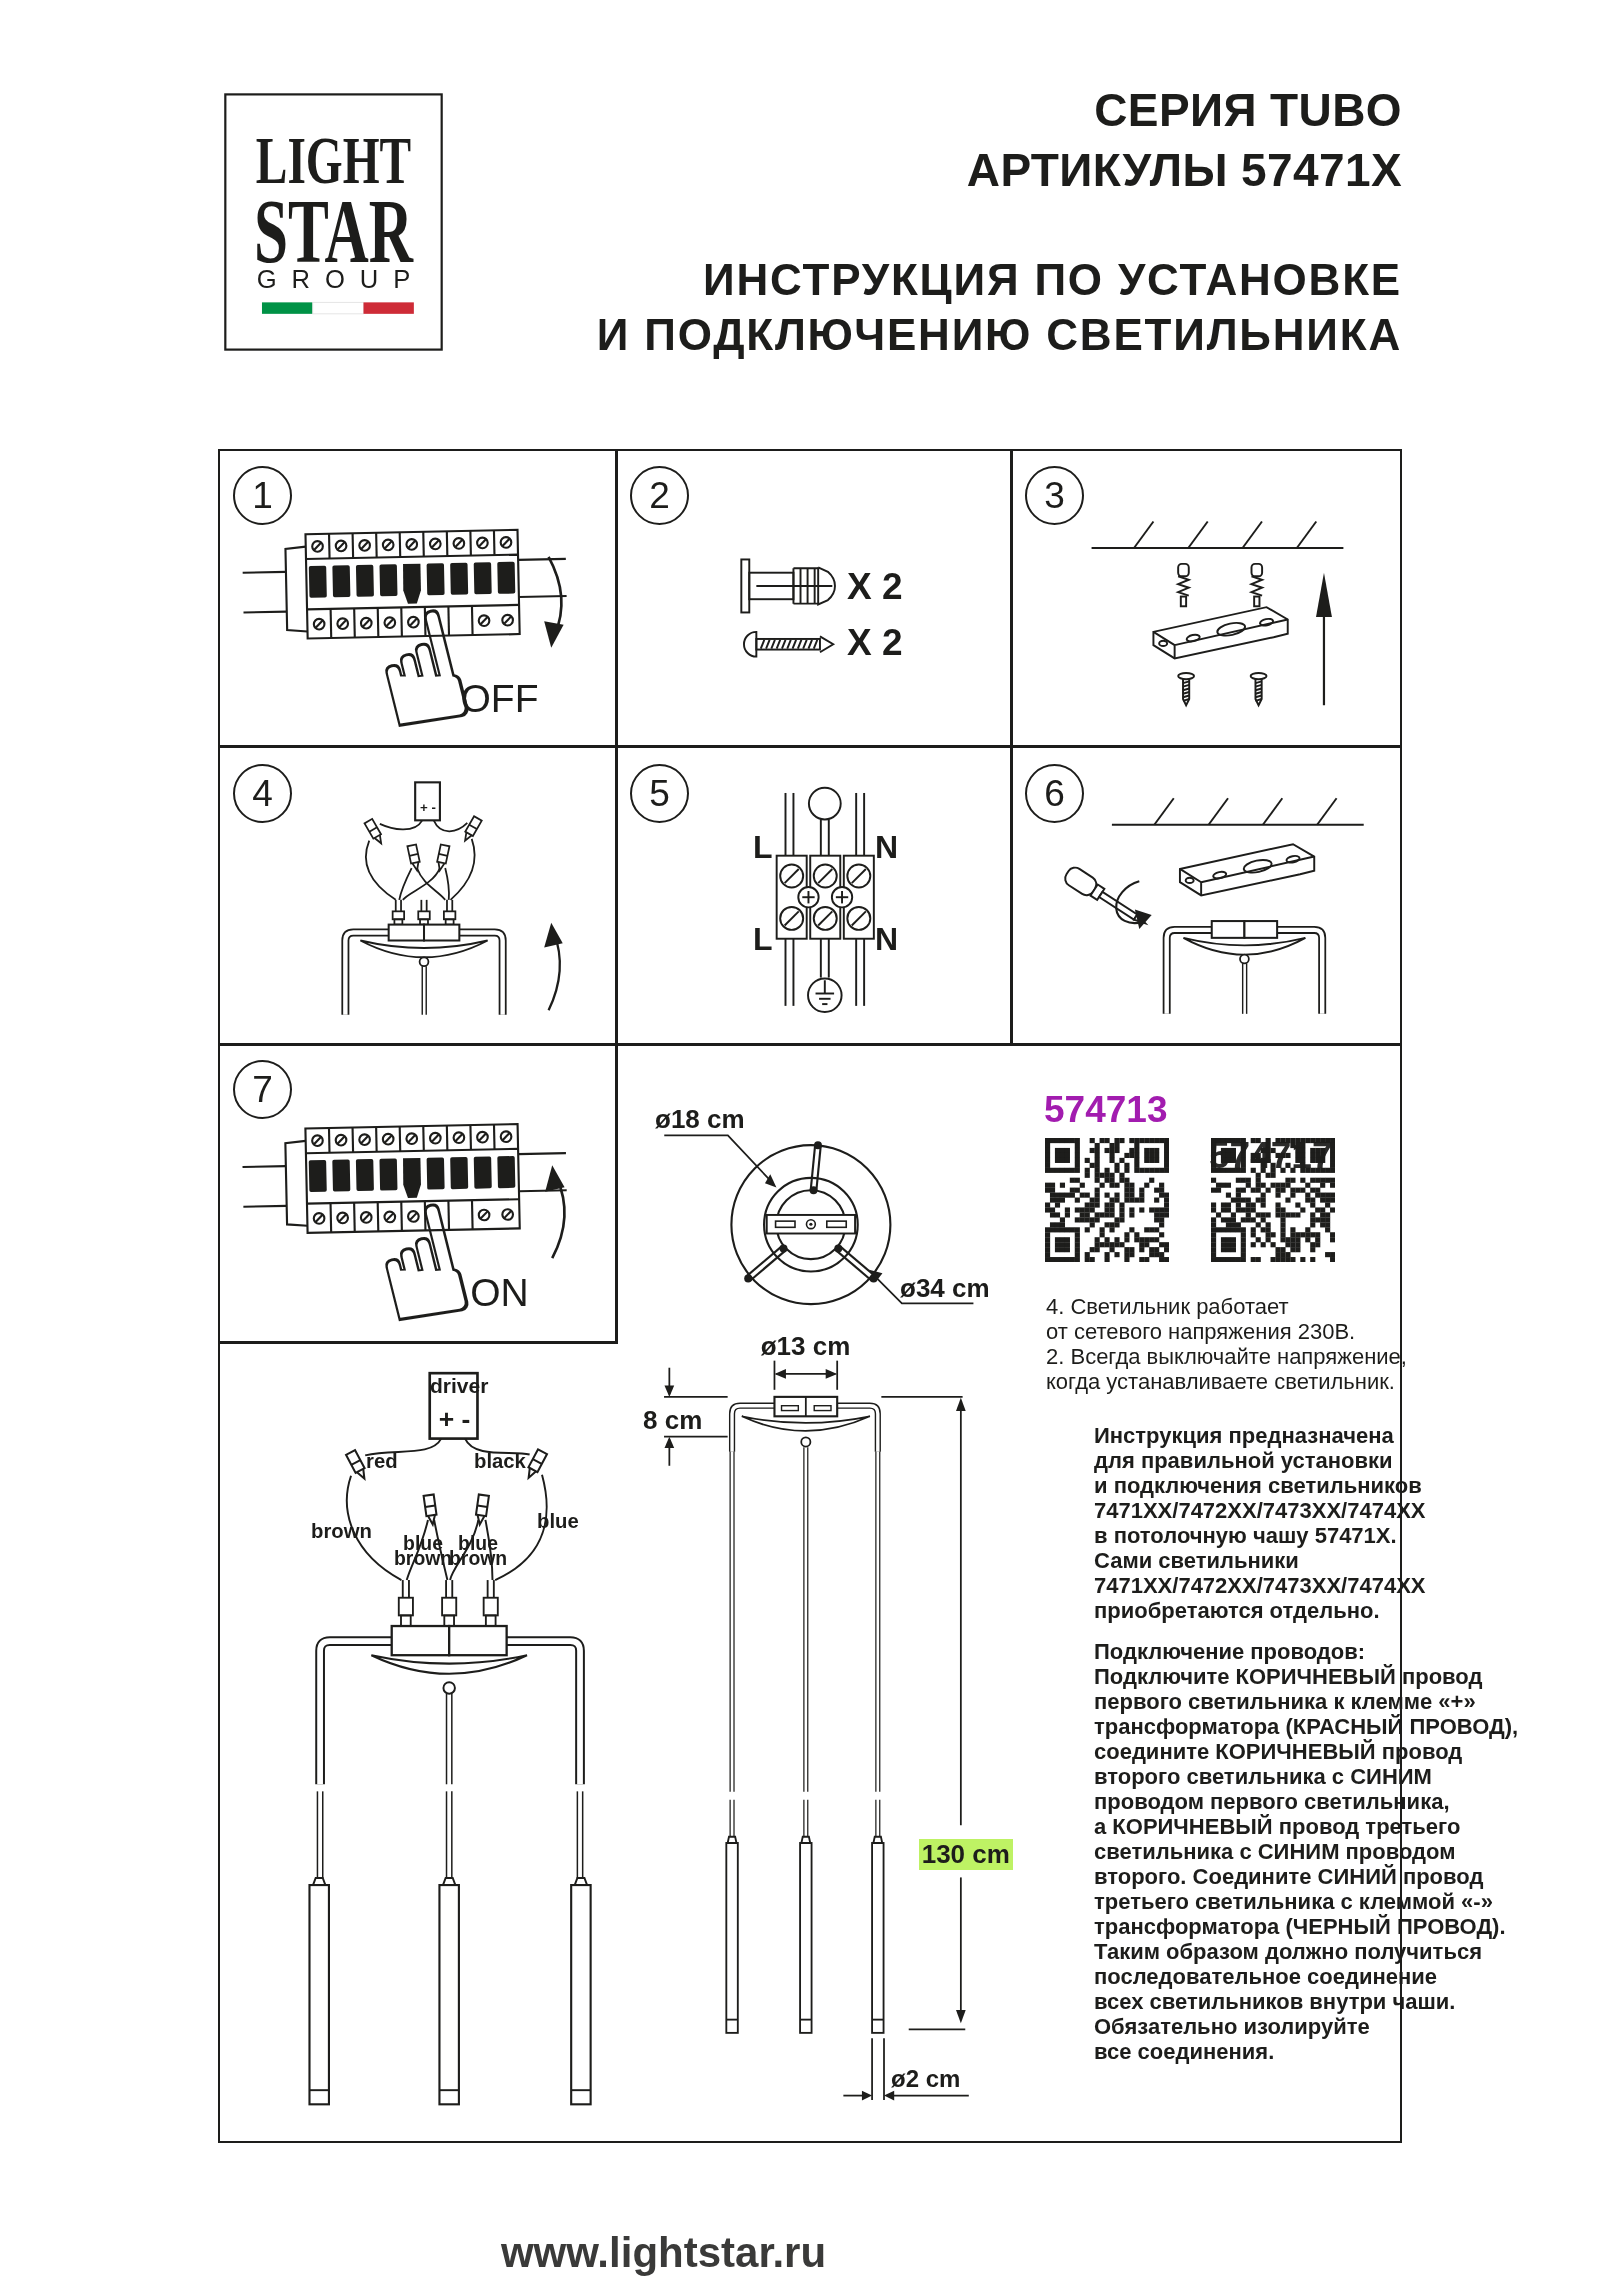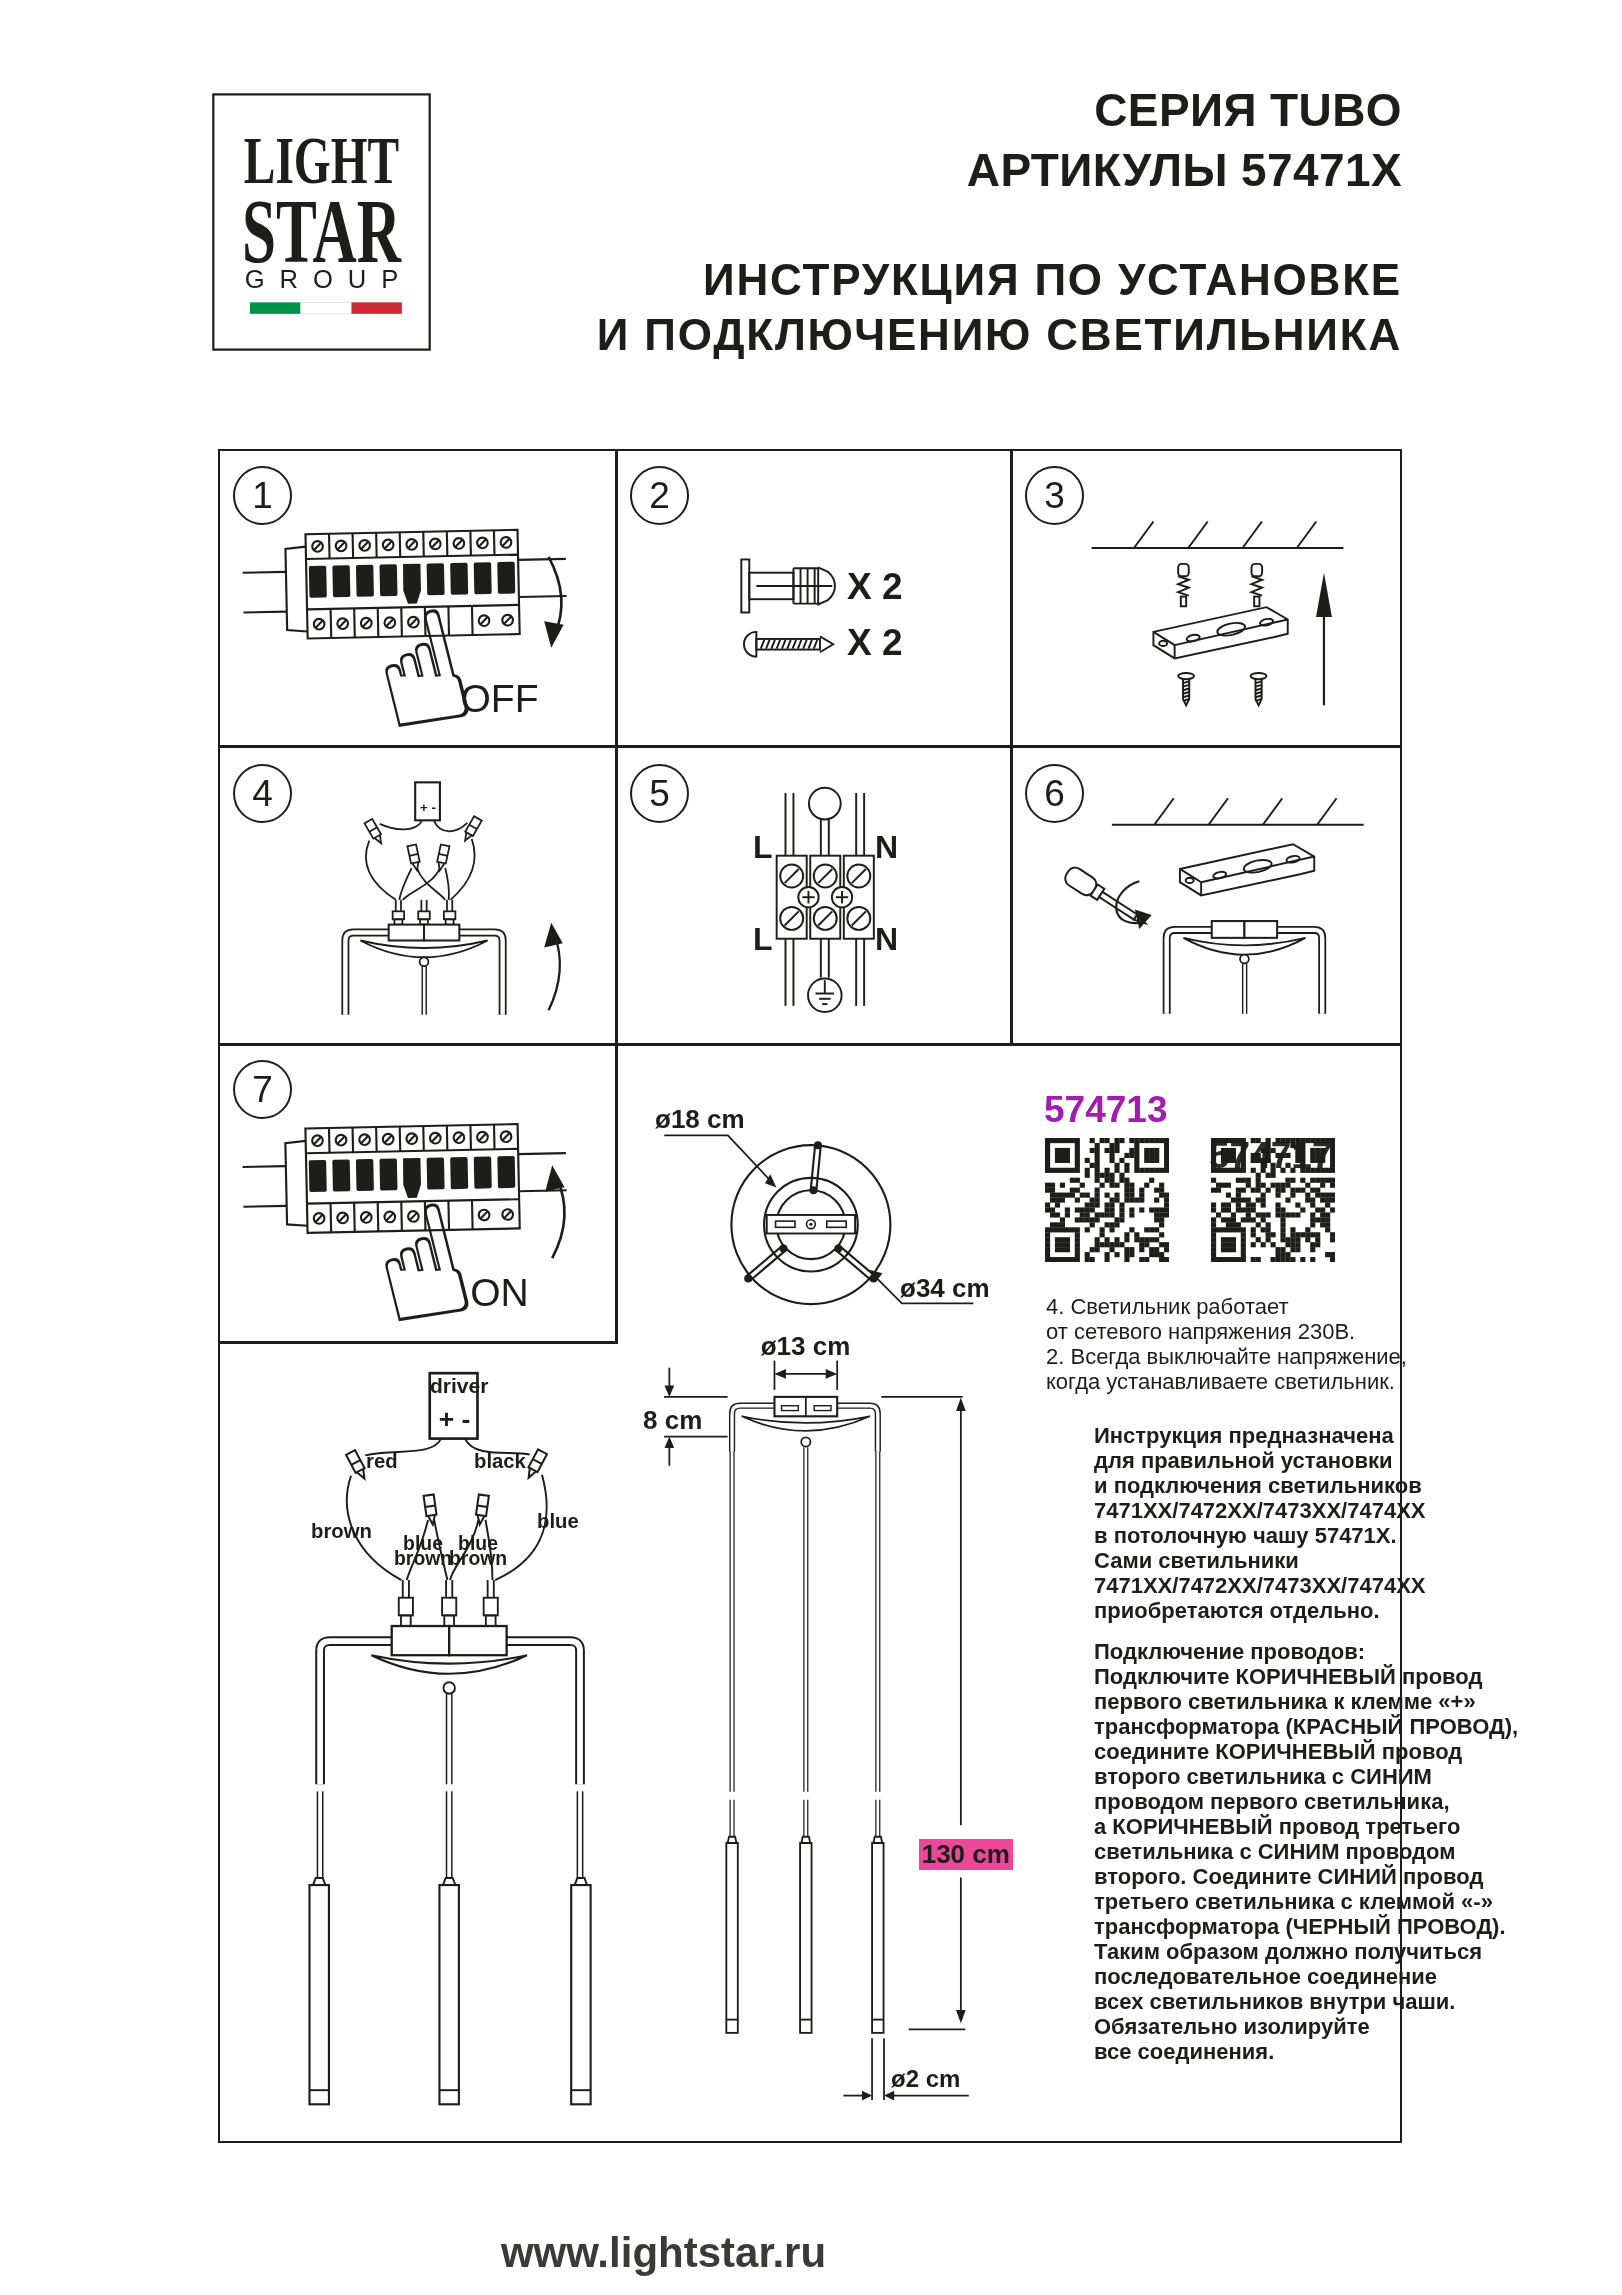--- a/index.html
+++ b/index.html
@@ -12,21 +12,21 @@
   .lbl{position:absolute;font-weight:700;white-space:pre;}
   .lbl400{position:absolute;font-weight:400;white-space:pre;}
   .txt{position:absolute;font-size:22px;line-height:25px;white-space:pre;}
   .bold{font-weight:700;margin-left:48px;}
   .hdr{position:absolute;right:221px;text-align:right;font-weight:700;letter-spacing:0.4px;}
   svg{display:block;}
 </style>
 </head>
 <body>
 
-<div class="abs" id="logo-box" style="left:212px;top:93px;width:257px;height:258px;border-radius:15px;">
+<div class="abs" id="logo-box" style="left:224px;top:93px;width:257px;height:258px;border-radius:15px;">
     <svg width="219" height="258" viewBox="0 0 248 292" xmlns="http://www.w3.org/2000/svg">
       <rect x="1.5" y="1.5" width="245" height="289" fill="none" stroke="#1d1d1b" stroke-width="2.5"></rect>
       <text x="36" y="102" font-family="'Liberation Serif',serif" font-weight="bold" font-size="76" fill="#1d1d1b" textLength="176" lengthAdjust="spacingAndGlyphs">LIGHT</text>
       <text x="34" y="191" font-family="'Liberation Serif',serif" font-weight="bold" font-size="104" fill="#1d1d1b" textLength="180" lengthAdjust="spacingAndGlyphs">STAR</text>
       <text x="37" y="221" font-family="'Liberation Sans',sans-serif" font-size="29" fill="#1d1d1b" textLength="174" lengthAdjust="spacing">GROUP</text>
       <rect x="43" y="237" width="57.5" height="13" fill="#009246"></rect>
       <rect x="100.5" y="237" width="57.5" height="13" fill="#fff" stroke="#e2e2e2" stroke-width="1"></rect>
       <rect x="158" y="237" width="57" height="13" fill="#ce2b37"></rect>
     </svg>
   </div>
@@ -1292,17 +1292,17 @@
 <div class="lbl" style="left:474px;top:1450px;font-size:20.3px;">black</div>
 <div class="lbl" style="left:311px;top:1520px;font-size:20.3px;">brown</div>
 <div class="lbl" style="left:537px;top:1510px;font-size:20.3px;">blue</div>
 <div class="lbl" style="left:394px;top:1536px;width:58px;text-align:center;font-size:19.4px;line-height:15px;">blue
 brown</div>
 <div class="lbl" style="left:449px;top:1536px;width:58px;text-align:center;font-size:19.4px;line-height:15px;">blue
 brown</div>
 
 <div class="lbl" style="left:751px;top:1331px;width:109px;text-align:center;font-size:26px;">ø13 cm</div>
 <div class="lbl" style="left:643px;top:1405px;font-size:26px;text-align:center;">8 cm</div>
-<div class="lbl" style="left:919px;top:1839px;font-size:26px;background:#ec4899;padding:0 2.7px;">130 cm</div>
+<div class="lbl" style="left:919px;top:1839px;font-size:26px;background:#bef264;padding:0 2.7px;">130 cm</div>
 <div class="lbl" style="left:891px;top:2065px;font-size:24px;">ø2 cm</div>
 
 <div class="lbl" style="left:0;top:2229px;width:1327px;text-align:center;font-size:42px;color:#3a3a39;">www.lightstar.ru</div>
 
 
 </body></html>

